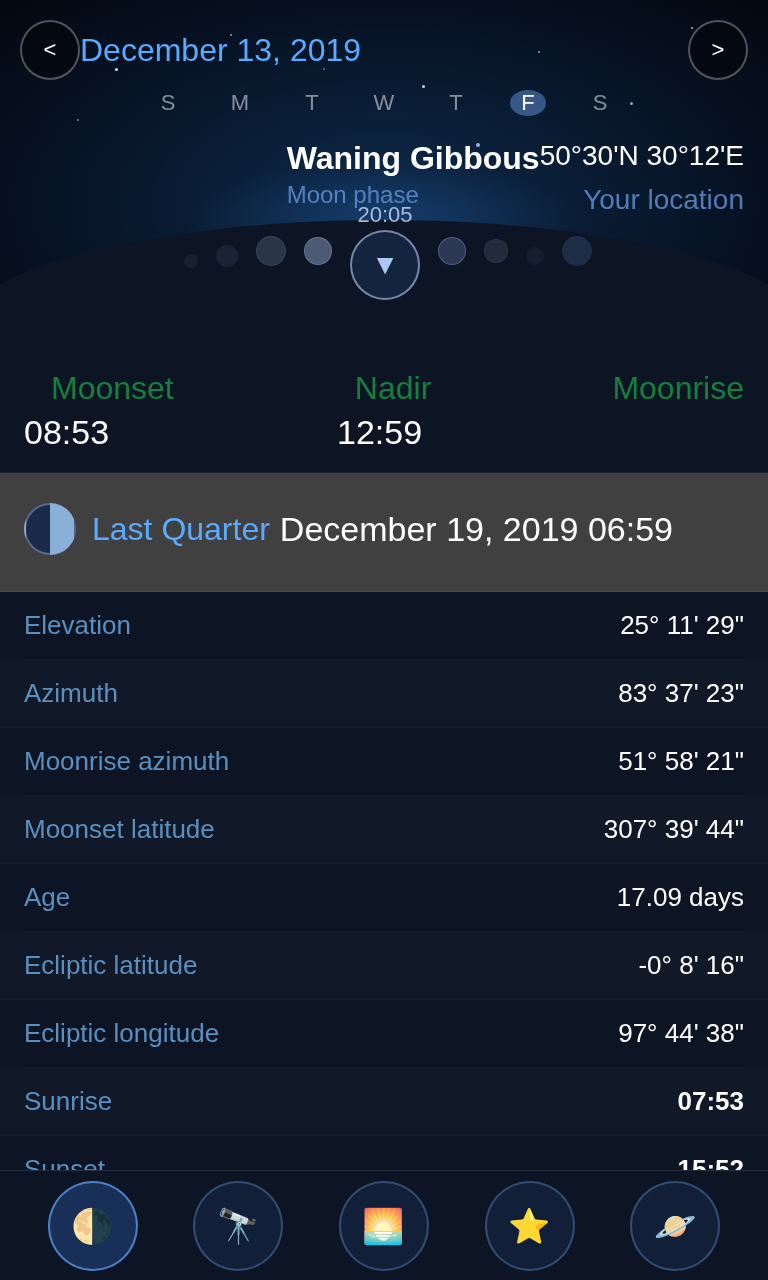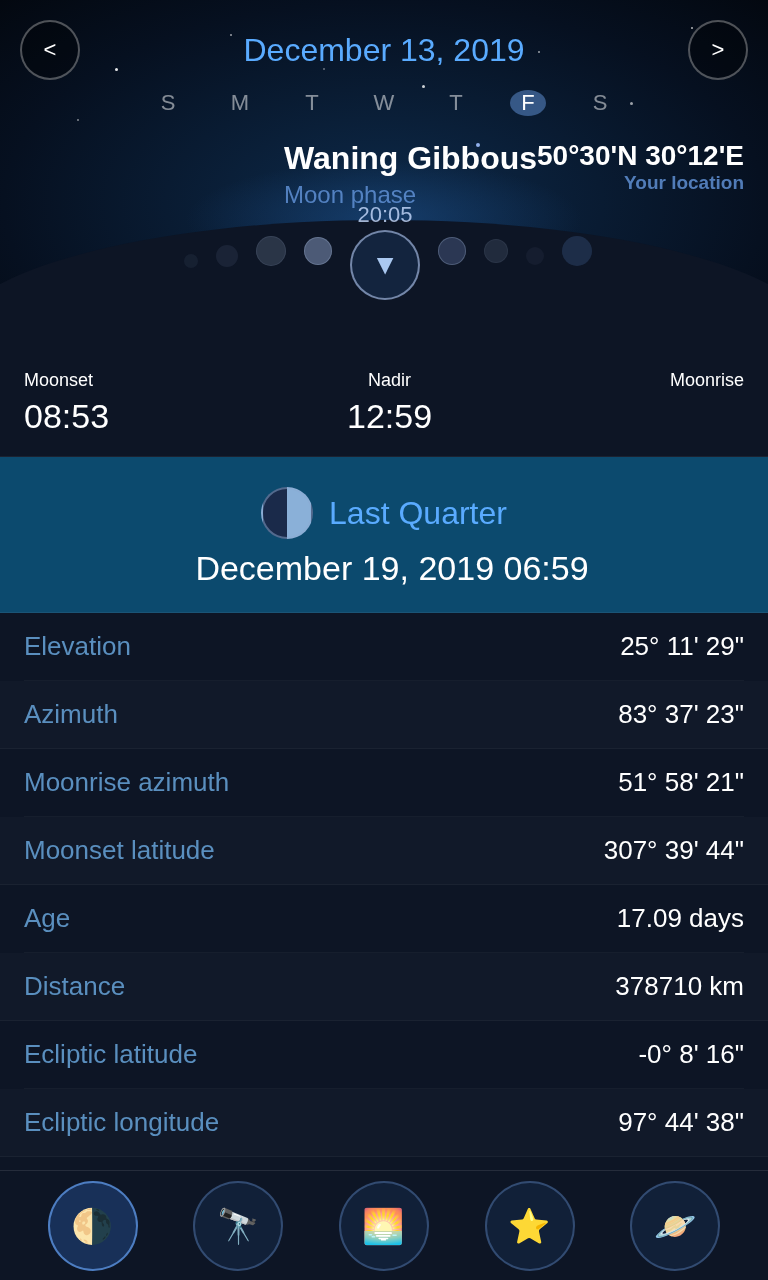--- a/index.html
+++ b/index.html
@@ -70,21 +70,20 @@
       justify-content: center;
       cursor: pointer;
       color: #fff;
       font-size: 22px;
     }
 
     .date-title {
       color: #5aabff;
       font-size: 32px;
       font-weight: 400;
-      text-align: center;
       flex: 1;
     }
 
     
     .days-row {
       position: absolute;
       top: 90px;
       left: 0;
       right: 0;
       display: flex;
@@ -129,32 +128,31 @@
     }
 
     .phase-label {
       font-size: 24px;
       color: rgba(100,150,220,0.8);
       margin-top: 4px;
     }
 
     .location-info {
       text-align: right;
-      font-weight: bold;
     }
 
     .location-coords {
       font-size: 28px;
       color: #fff;
     }
 
     .location-label {
-      font-size: 19px;
+      font-size: 28px;
       color: rgba(100,150,220,0.8);
-      margin-top: 0;
+      margin-top: 12px;
     }
 
     
     .moon-strip {
       position: absolute;
       bottom: 40px;
       left: 8px;
       right: 0;
       display: flex;
       align-items: center;
@@ -233,36 +231,37 @@
       display: flex;
       flex-direction: column;
       gap: 6px;
     }
 
     .time-item:first-child { text-align: left; }
     .time-item:nth-child(2) { text-align: right; align-items: center; }
     .time-item:last-child { text-align: right; gap: 8px; }
 
     .time-item-label {
-      color: #ffffff;
-      font-size: 18px;
+      color: #15803d;
+      font-size: 32px;
+      margin-left: 27px;
     }
 
     .time-item-value {
       color: #fff;
       font-size: 34px;
       font-weight: 300;
     }
 
     
     .quarter-section {
-      background: #0c4a6e;
-      padding: 30px 24px 24px;
-      display: flex;
-      flex-direction: column;
+      background: #404040;
+      padding: 30px 24px 36px;
+      display: flex;
+      flex-direction: row;
       align-items: center;
       gap: 10px;
       border-bottom: 1px solid rgba(255,255,255,0.06);
     }
 
     .quarter-row {
       display: flex;
       align-items: center;
       gap: 16px;
     }
@@ -278,21 +277,20 @@
 
     .quarter-title {
       color: #5aabff;
       font-size: 32px;
     }
 
     .quarter-date {
       color: #fff;
       font-size: 34px;
       font-weight: 500;
-      margin-left: 16px;
     }
 
     
     .data-section {
       background: #0d1525;
       padding: 0 24px;
     }
 
     .data-row {
       display: flex;
@@ -472,24 +470,20 @@
       </div>
       <div class="data-row">
         <div class="data-label">Moonset latitude</div>
         <div class="data-value">307° 39' 44"</div>
       </div>
       <div class="data-row">
         <div class="data-label">Age</div>
         <div class="data-value">17.09 days</div>
       </div>
       <div class="data-row">
-        <div class="data-label">Distance</div>
-        <div class="data-value">378710 km</div>
-      </div>
-      <div class="data-row">
         <div class="data-label">Ecliptic latitude</div>
         <div class="data-value">-0° 8' 16"</div>
       </div>
       <div class="data-row">
         <div class="data-label">Ecliptic longitude</div>
         <div class="data-value">97° 44' 38"</div>
       </div>
       <div class="data-row">
         <div class="data-label">Sunrise</div>
         <div class="data-value bold">07:53</div>

